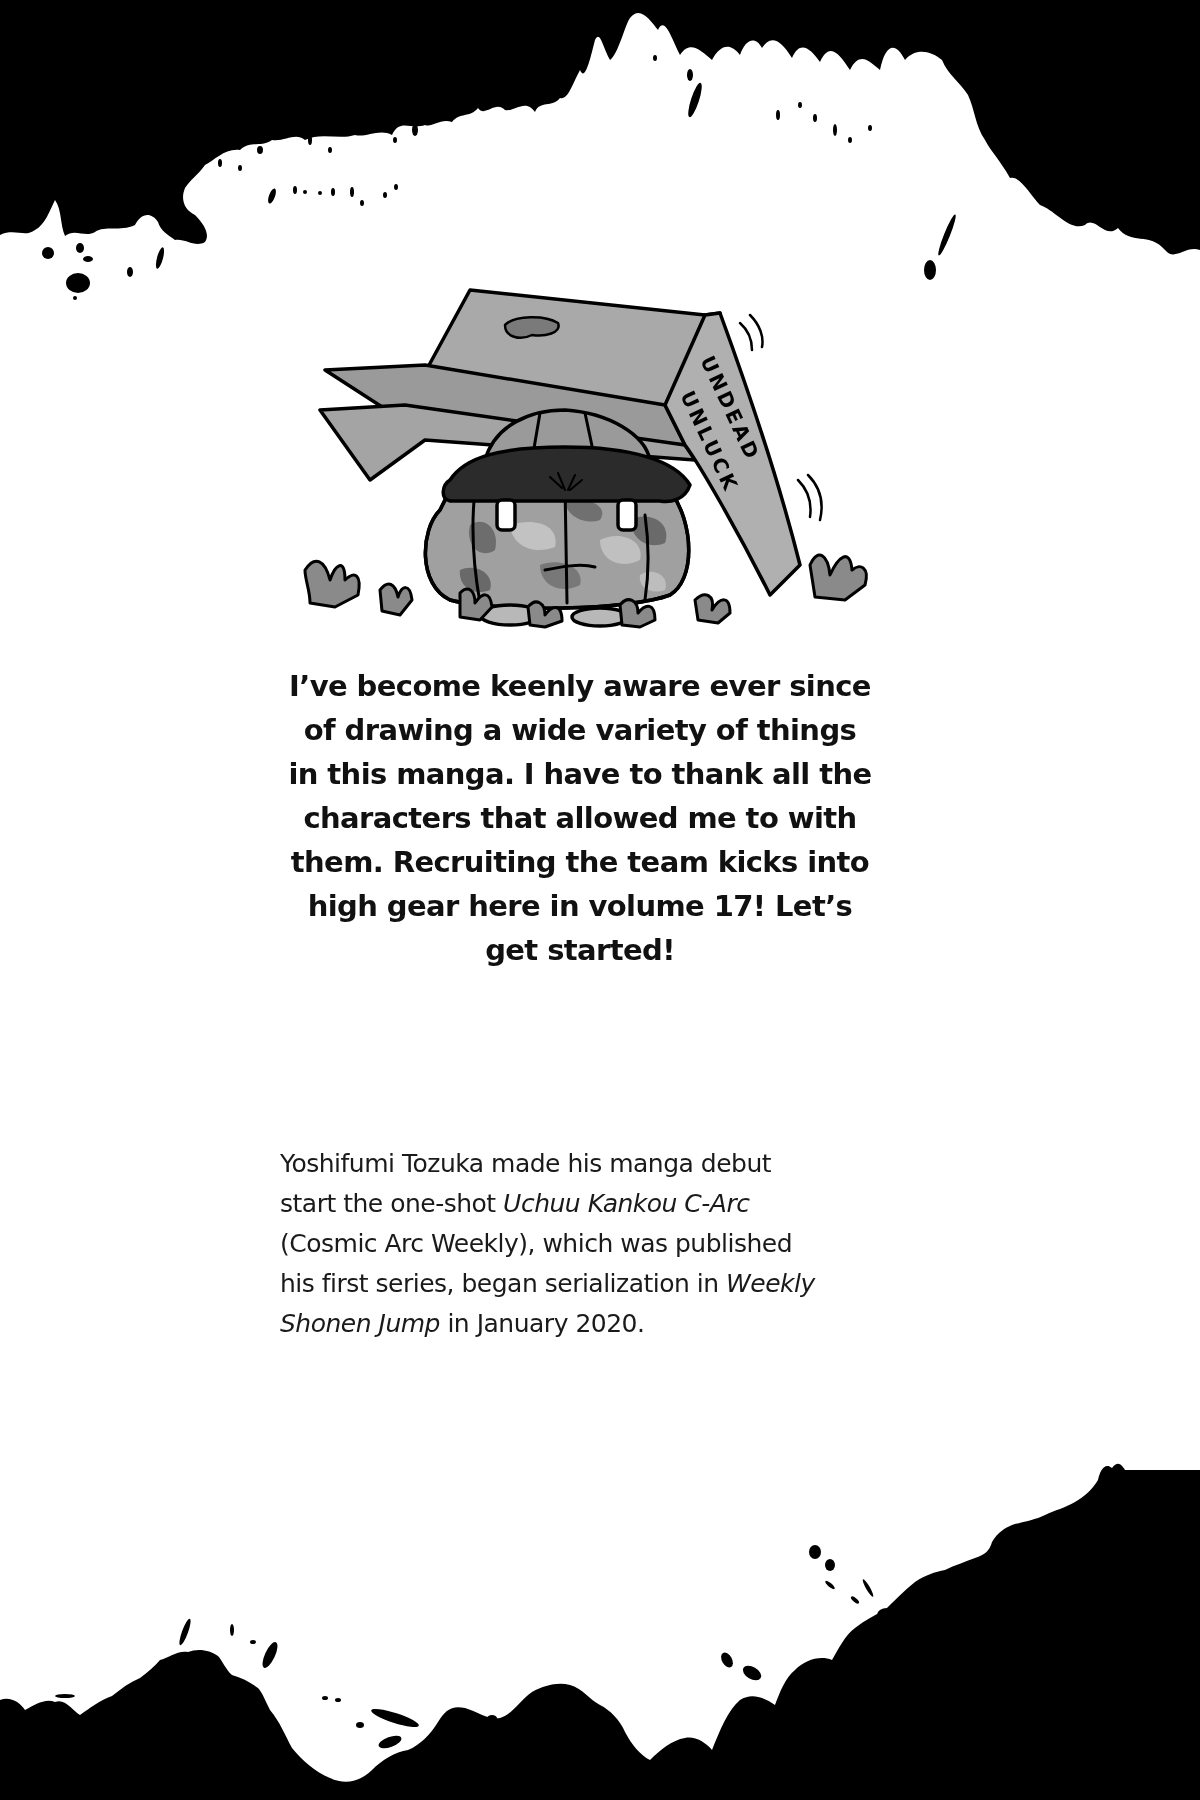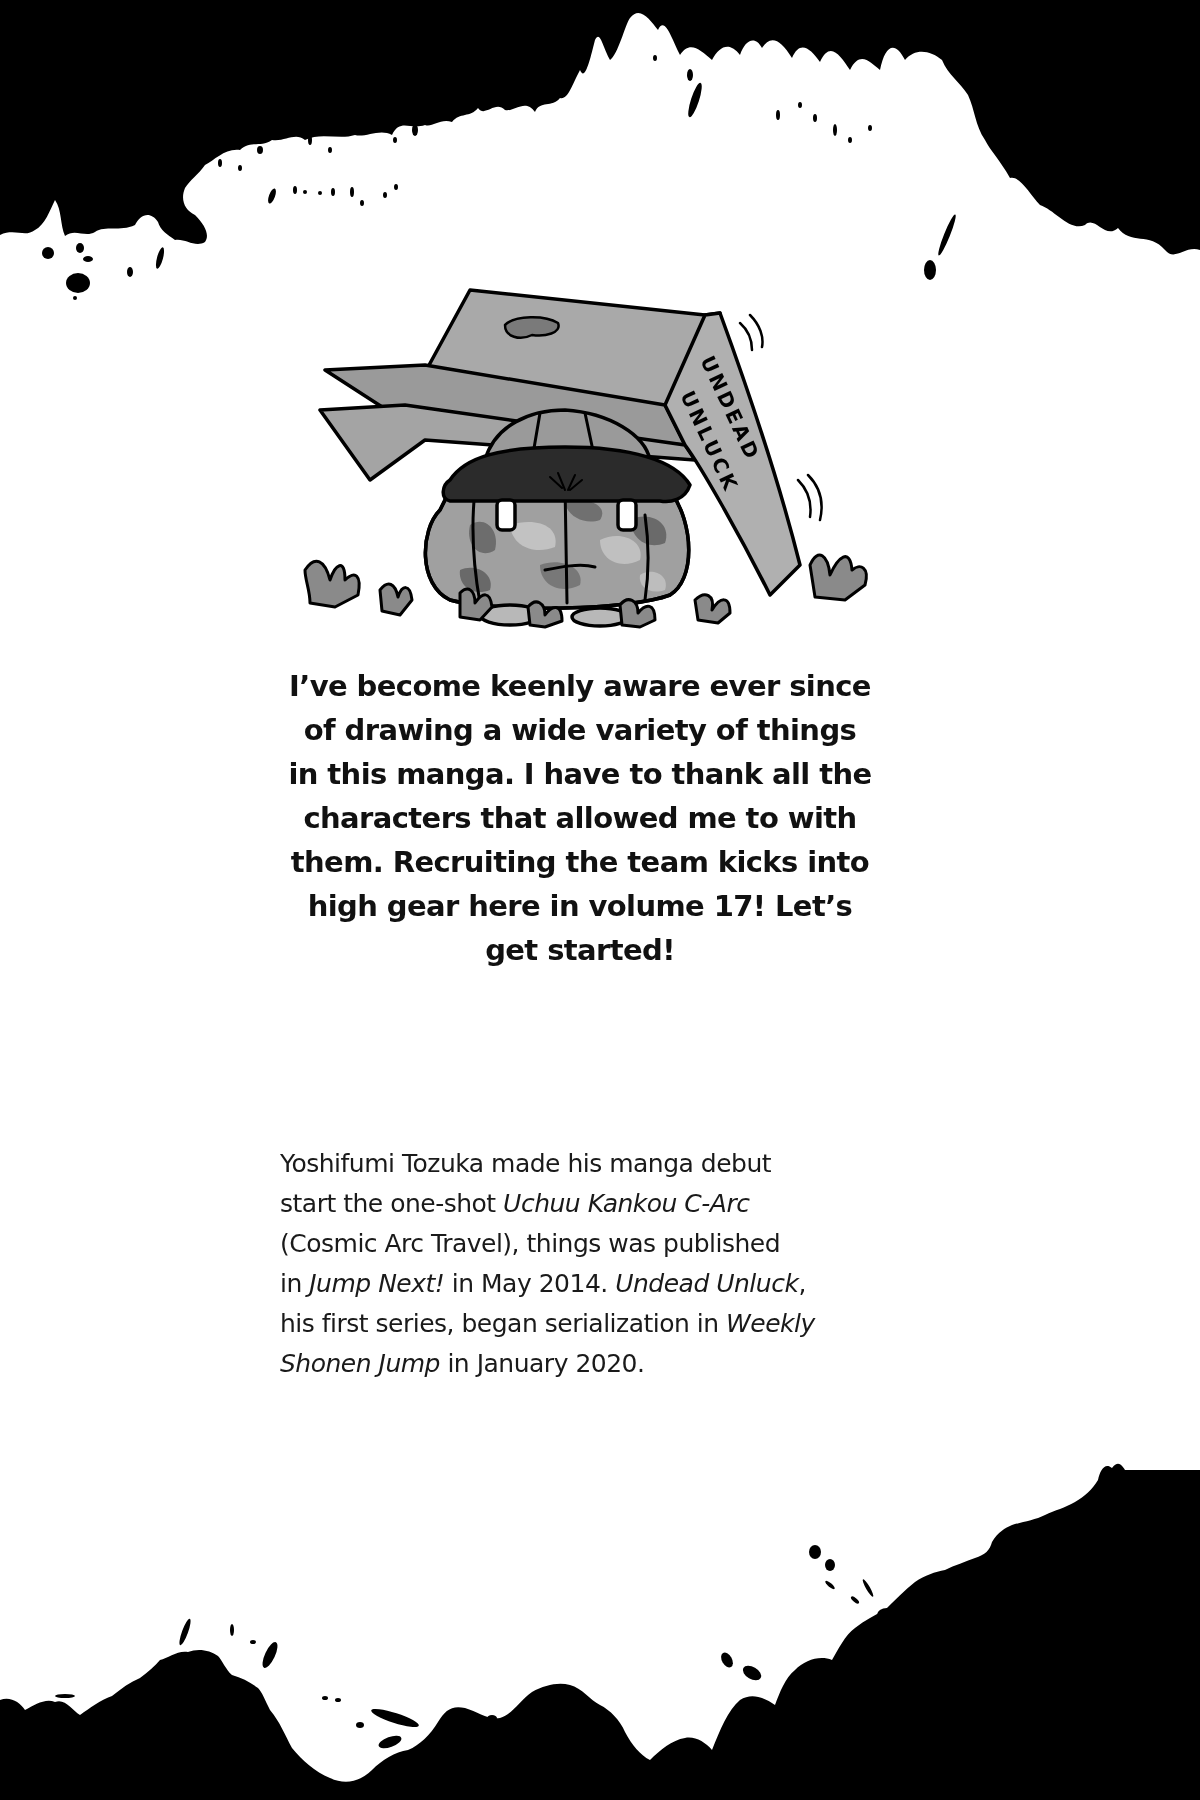--- a/index.html
+++ b/index.html
@@ -211,24 +211,21 @@
 </p>
 
 <p class="author-bio">
   <span class="line">
     <span>Yoshifumi Tozuka made his manga debut</span>
   </span>
   <span class="line">
     <span>start the one-shot </span><em>Uchuu Kankou C-Arc</em>
   </span>
   <span class="line">
-    <span>(Cosmic Arc Travel), things was published</span>
-  </span>
-  <span class="line">
-    <span>in </span><em>Jump Next!</em><span> in May 2014. </span><em>Undead Unluck</em><span>,</span>
+    <span>(Cosmic Arc Weekly), which was published</span>
   </span>
   <span class="line">
     <span>his first series, began serialization in </span><em>Weekly</em>
   </span>
   <span class="line">
     <em>Shonen Jump</em><span> in January 2020.</span>
   </span>
 </p>
 
 <svg class="splatter splatter-bottom" viewBox="0 0 1200 340" preserveAspectRatio="none" xmlns="http://www.w3.org/2000/svg">

